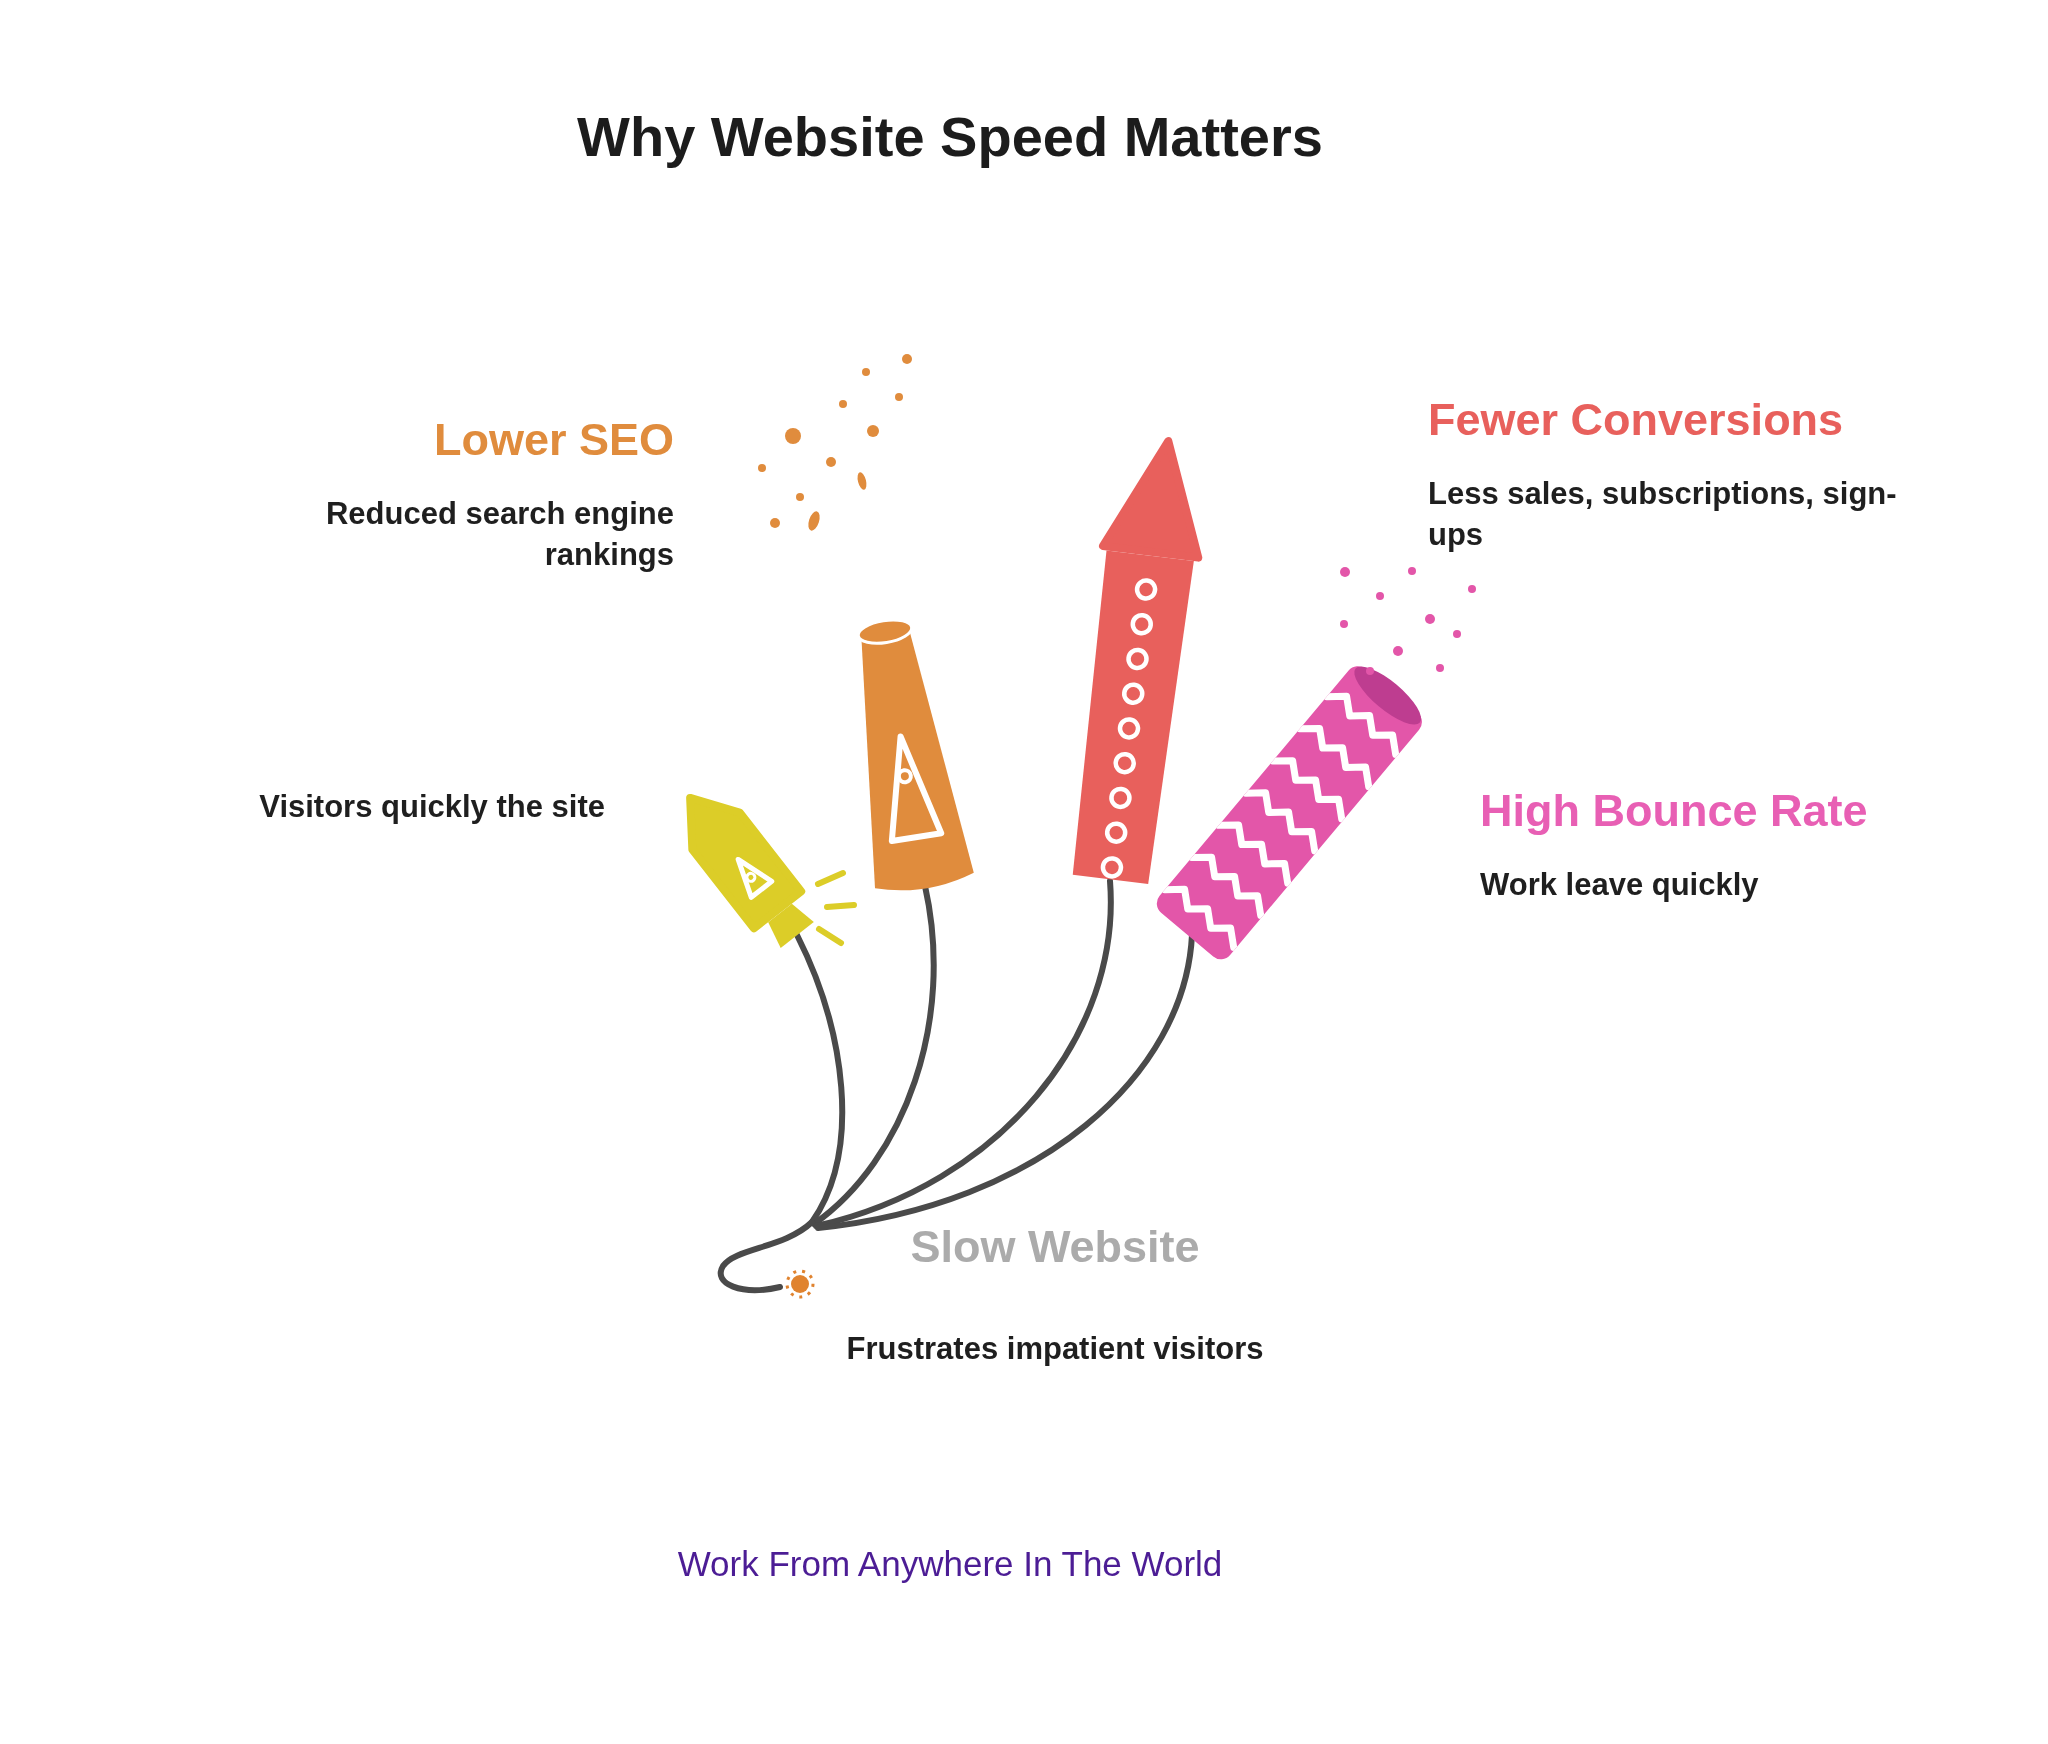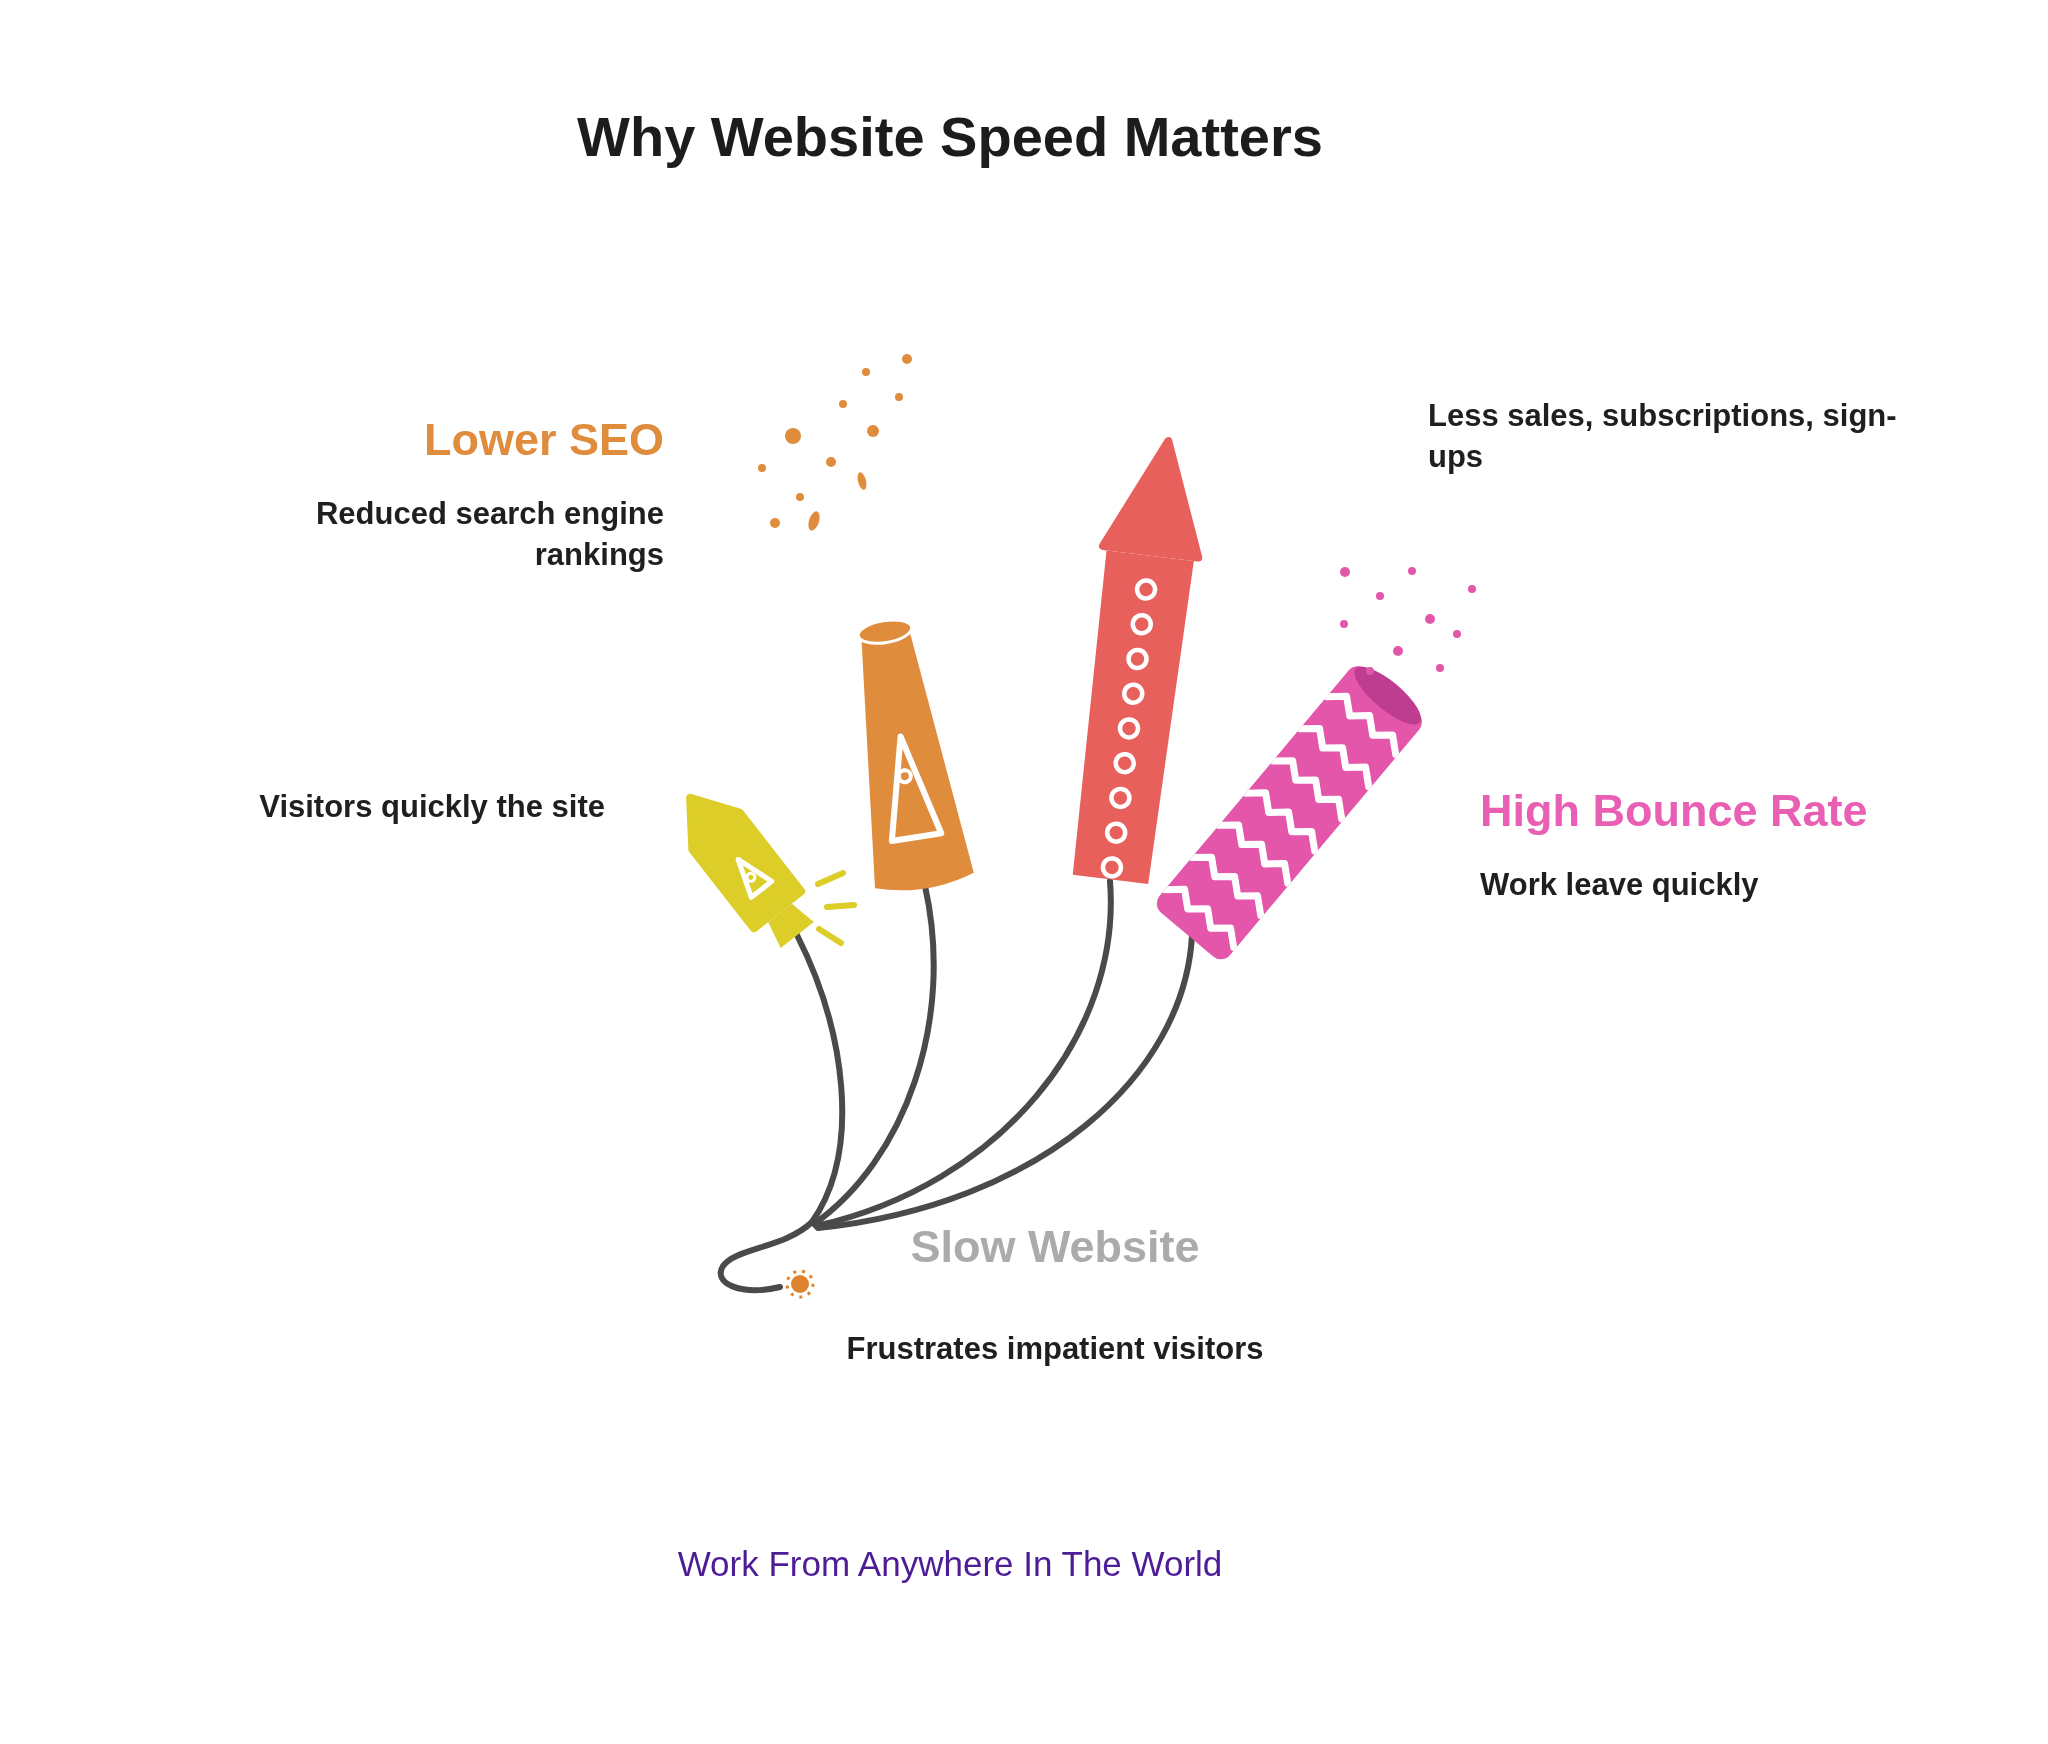--- a/index.html
+++ b/index.html
@@ -38,21 +38,21 @@
     line-height: 1.1;
     margin-bottom: 28px;
   }
   .block p {
     font-size: 31px;
     font-weight: 700;
     color: #1f1f1f;
     line-height: 1.33;
   }
 
-  .block-lower-seo   { left: 234px;  top: 415px;  width: 430px; text-align: right; }
+  .block-lower-seo   { left: 244px;  top: 415px;  width: 430px; text-align: right; }
   .block-lower-seo h2 { color: #E08C3D; }
 
   .block-poor-ux     { left: 170px;  top: 786px;  width: 435px; text-align: right; }
   .block-poor-ux h2  { color: #DCCD28; }
 
   .block-fewer-conversions { left: 1428px; top: 395px; width: 490px; text-align: left; }
   .block-fewer-conversions h2 { color: #E8605C; }
 
   .block-high-bounce { left: 1480px; top: 786px; width: 470px; text-align: left; }
   .block-high-bounce h2 { color: #E85FB4; }
@@ -183,20 +183,21 @@
   <div class="block block-lower-seo">
     <h2>Lower SEO</h2>
     <p>Reduced search engine rankings</p>
   </div>
 
   <div class="block block-poor-ux">
     <p>Visitors quickly the site</p>
   </div>
 
   <div class="block block-fewer-conversions">
+    <h2>Fewer Conversions</h2>
     <p>Less sales, subscriptions, sign-ups</p>
   </div>
 
   <div class="block block-high-bounce">
     <h2>High Bounce Rate</h2>
     <p>Work leave quickly</p>
   </div>
 
   <div class="block block-slow-website">
     <h2>Slow Website</h2>

